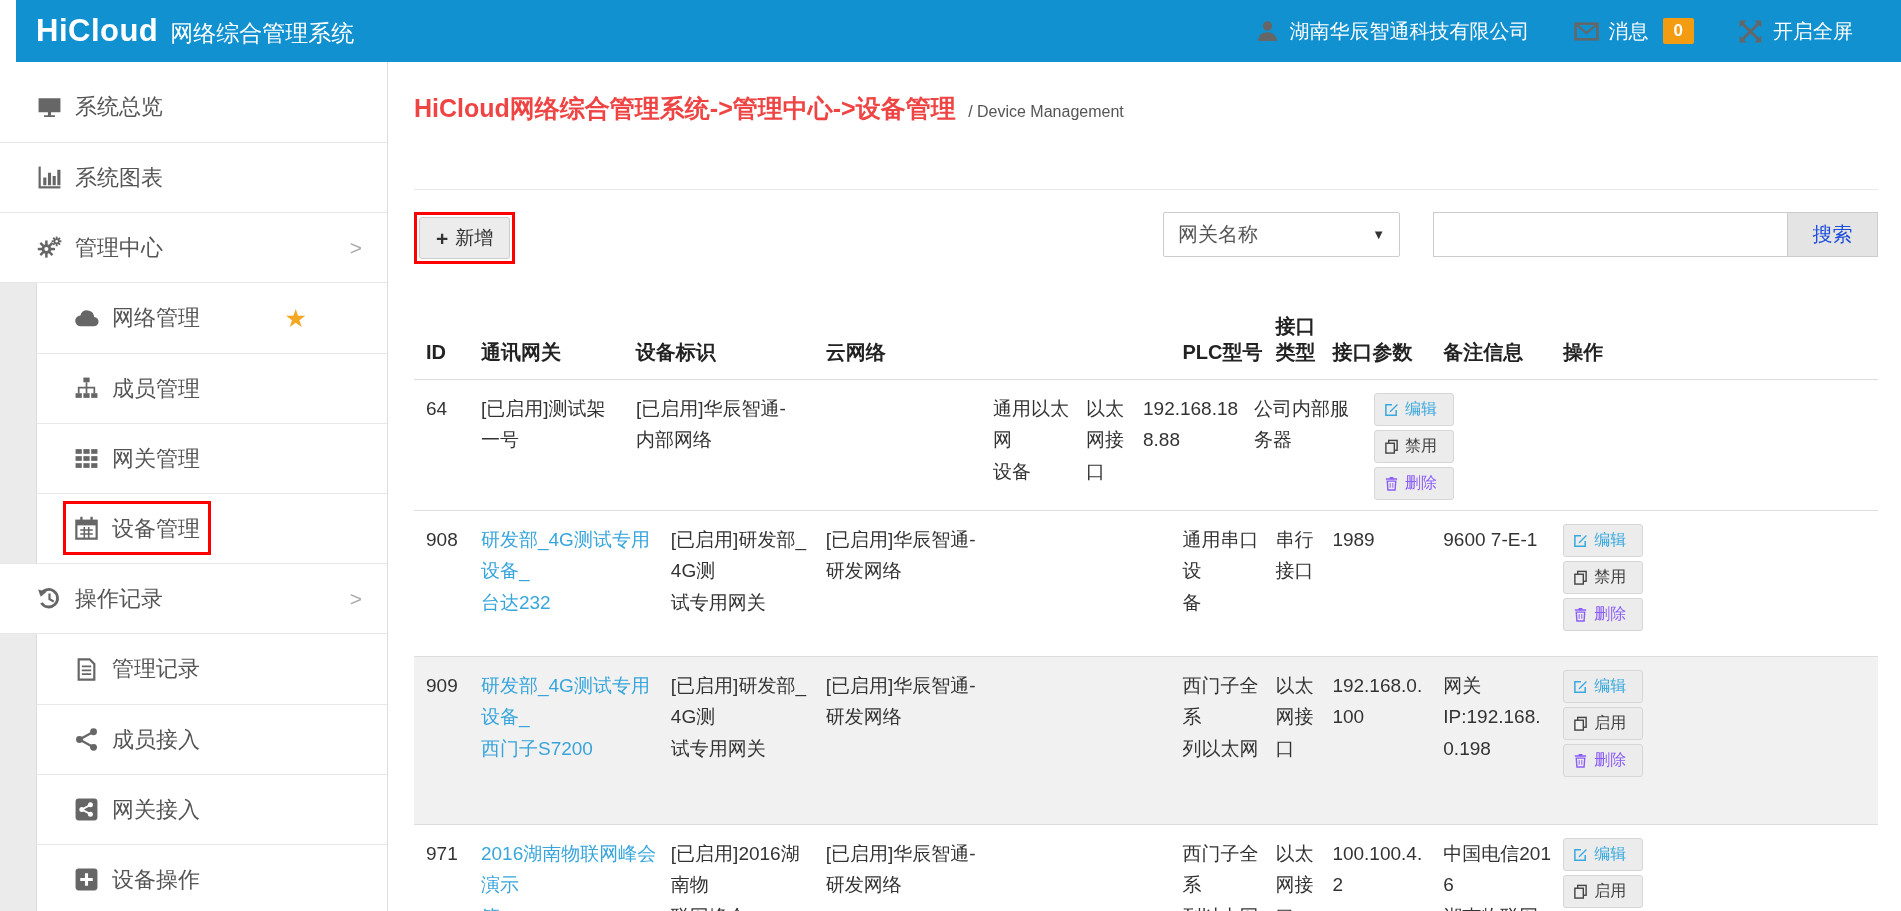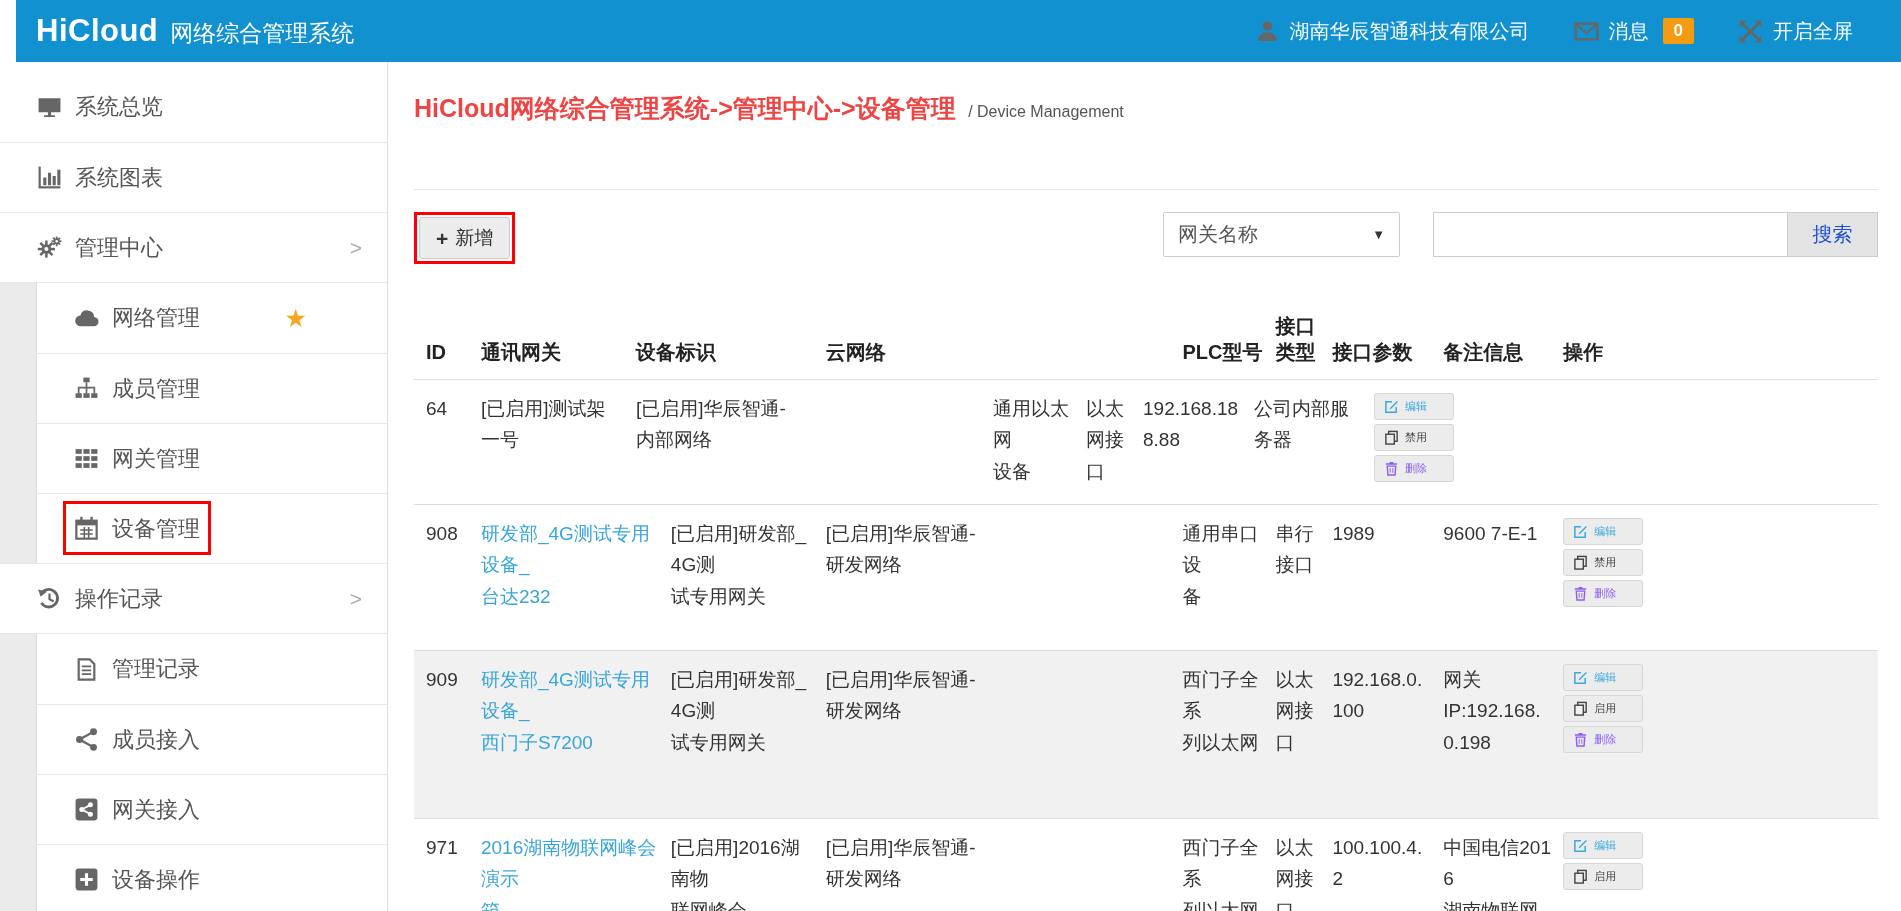--- a/index.html
+++ b/index.html
@@ -64,21 +64,21 @@
     white-space:pre-line; word-break:break-all; }
   .c0 { width:67px; padding-left:12px; } .c1 { width:190px; } .c2 { width:155px; }
   .c3 { width:357px; } .c4 { width:93px; } .c5 { width:57px; padding-right:4px; }
   .c6 { width:111px; } .c7 { width:120px; } .c8 { width:315px; }
   .data-row { border-top:1px solid #ddd; }
   .link { color:#37a5dc; cursor:pointer; }
   .r-64 { min-height:125px; } .r-908 { min-height:146px; }
   .r-909 { min-height:168px; background:#f1f1f1; } .r-971 { min-height:160px; }
   .actions { display:flex; flex-direction:column; gap:4px; padding-top:13px; align-items:flex-start; }
   .abtn { display:inline-flex; align-items:center; gap:6px; width:80px; background:#ececec;
-    border:1px solid #d6d6d6; border-radius:3px; padding:5px 9px; font-size:11px; cursor:pointer;
+    border:1px solid #d6d6d6; border-radius:3px; padding:5px 9px; font-size:16px; cursor:pointer;
     font-family:inherit; }
   .abtn svg { width:15px; height:15px; flex:none; }
   .abtn-edit { color:#38a8de; } .abtn-neutral { color:#444; } .abtn-danger { color:#8b5cf6; }
 </style>
 </head>
 <body>
 
 <div class="page">
 
   <header class="navbar">

